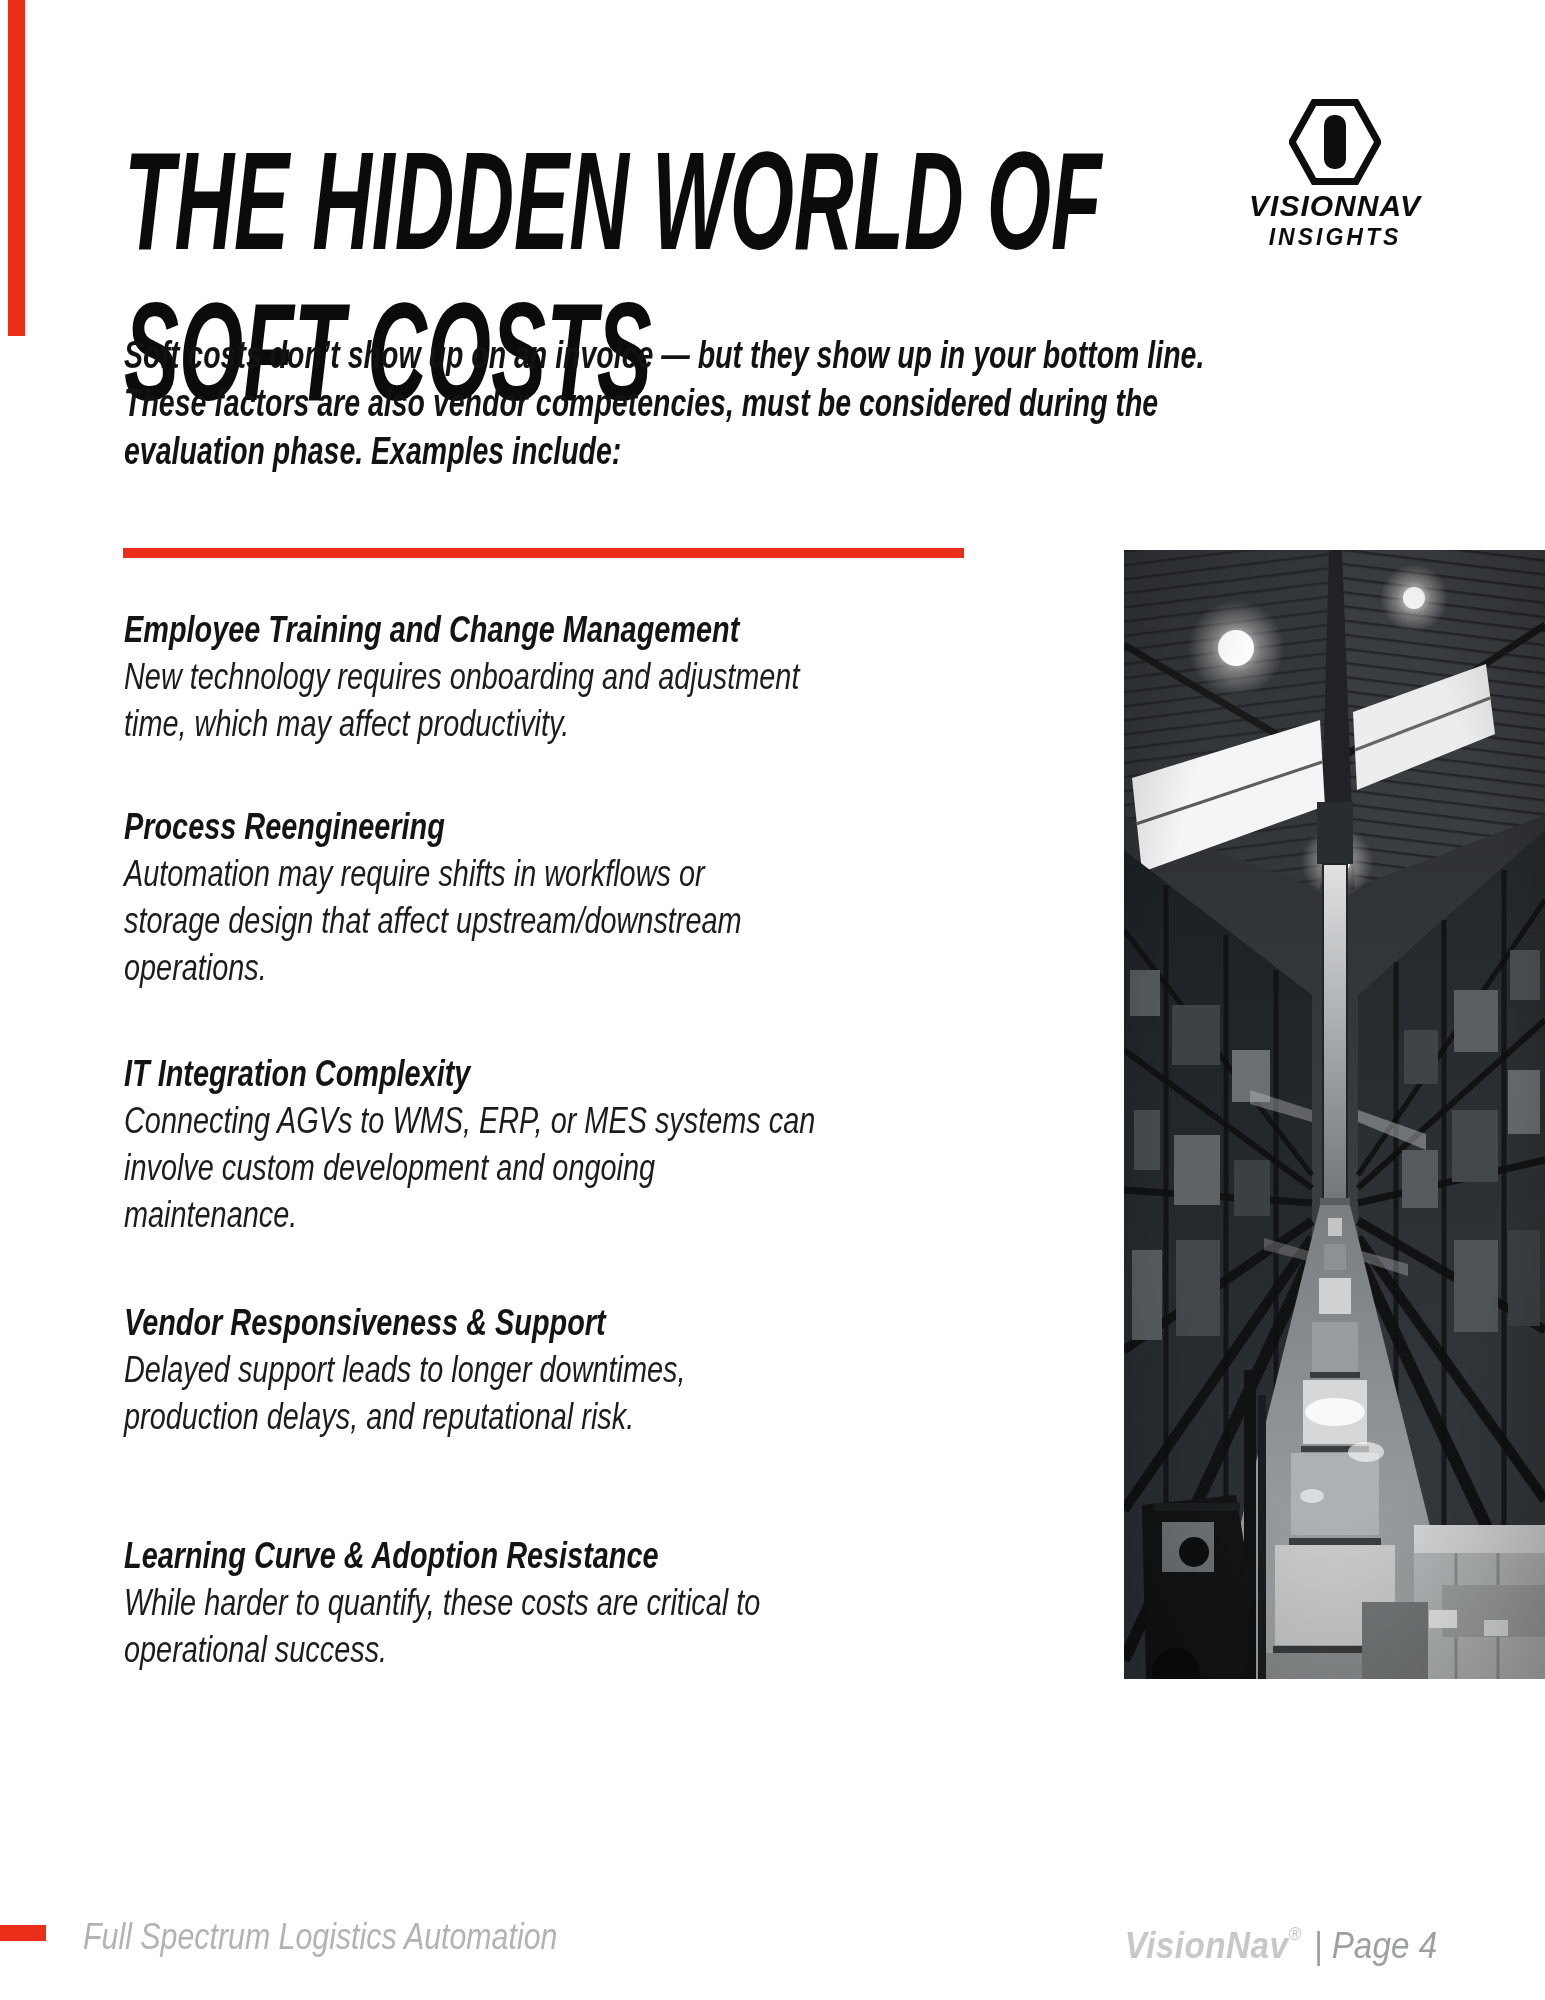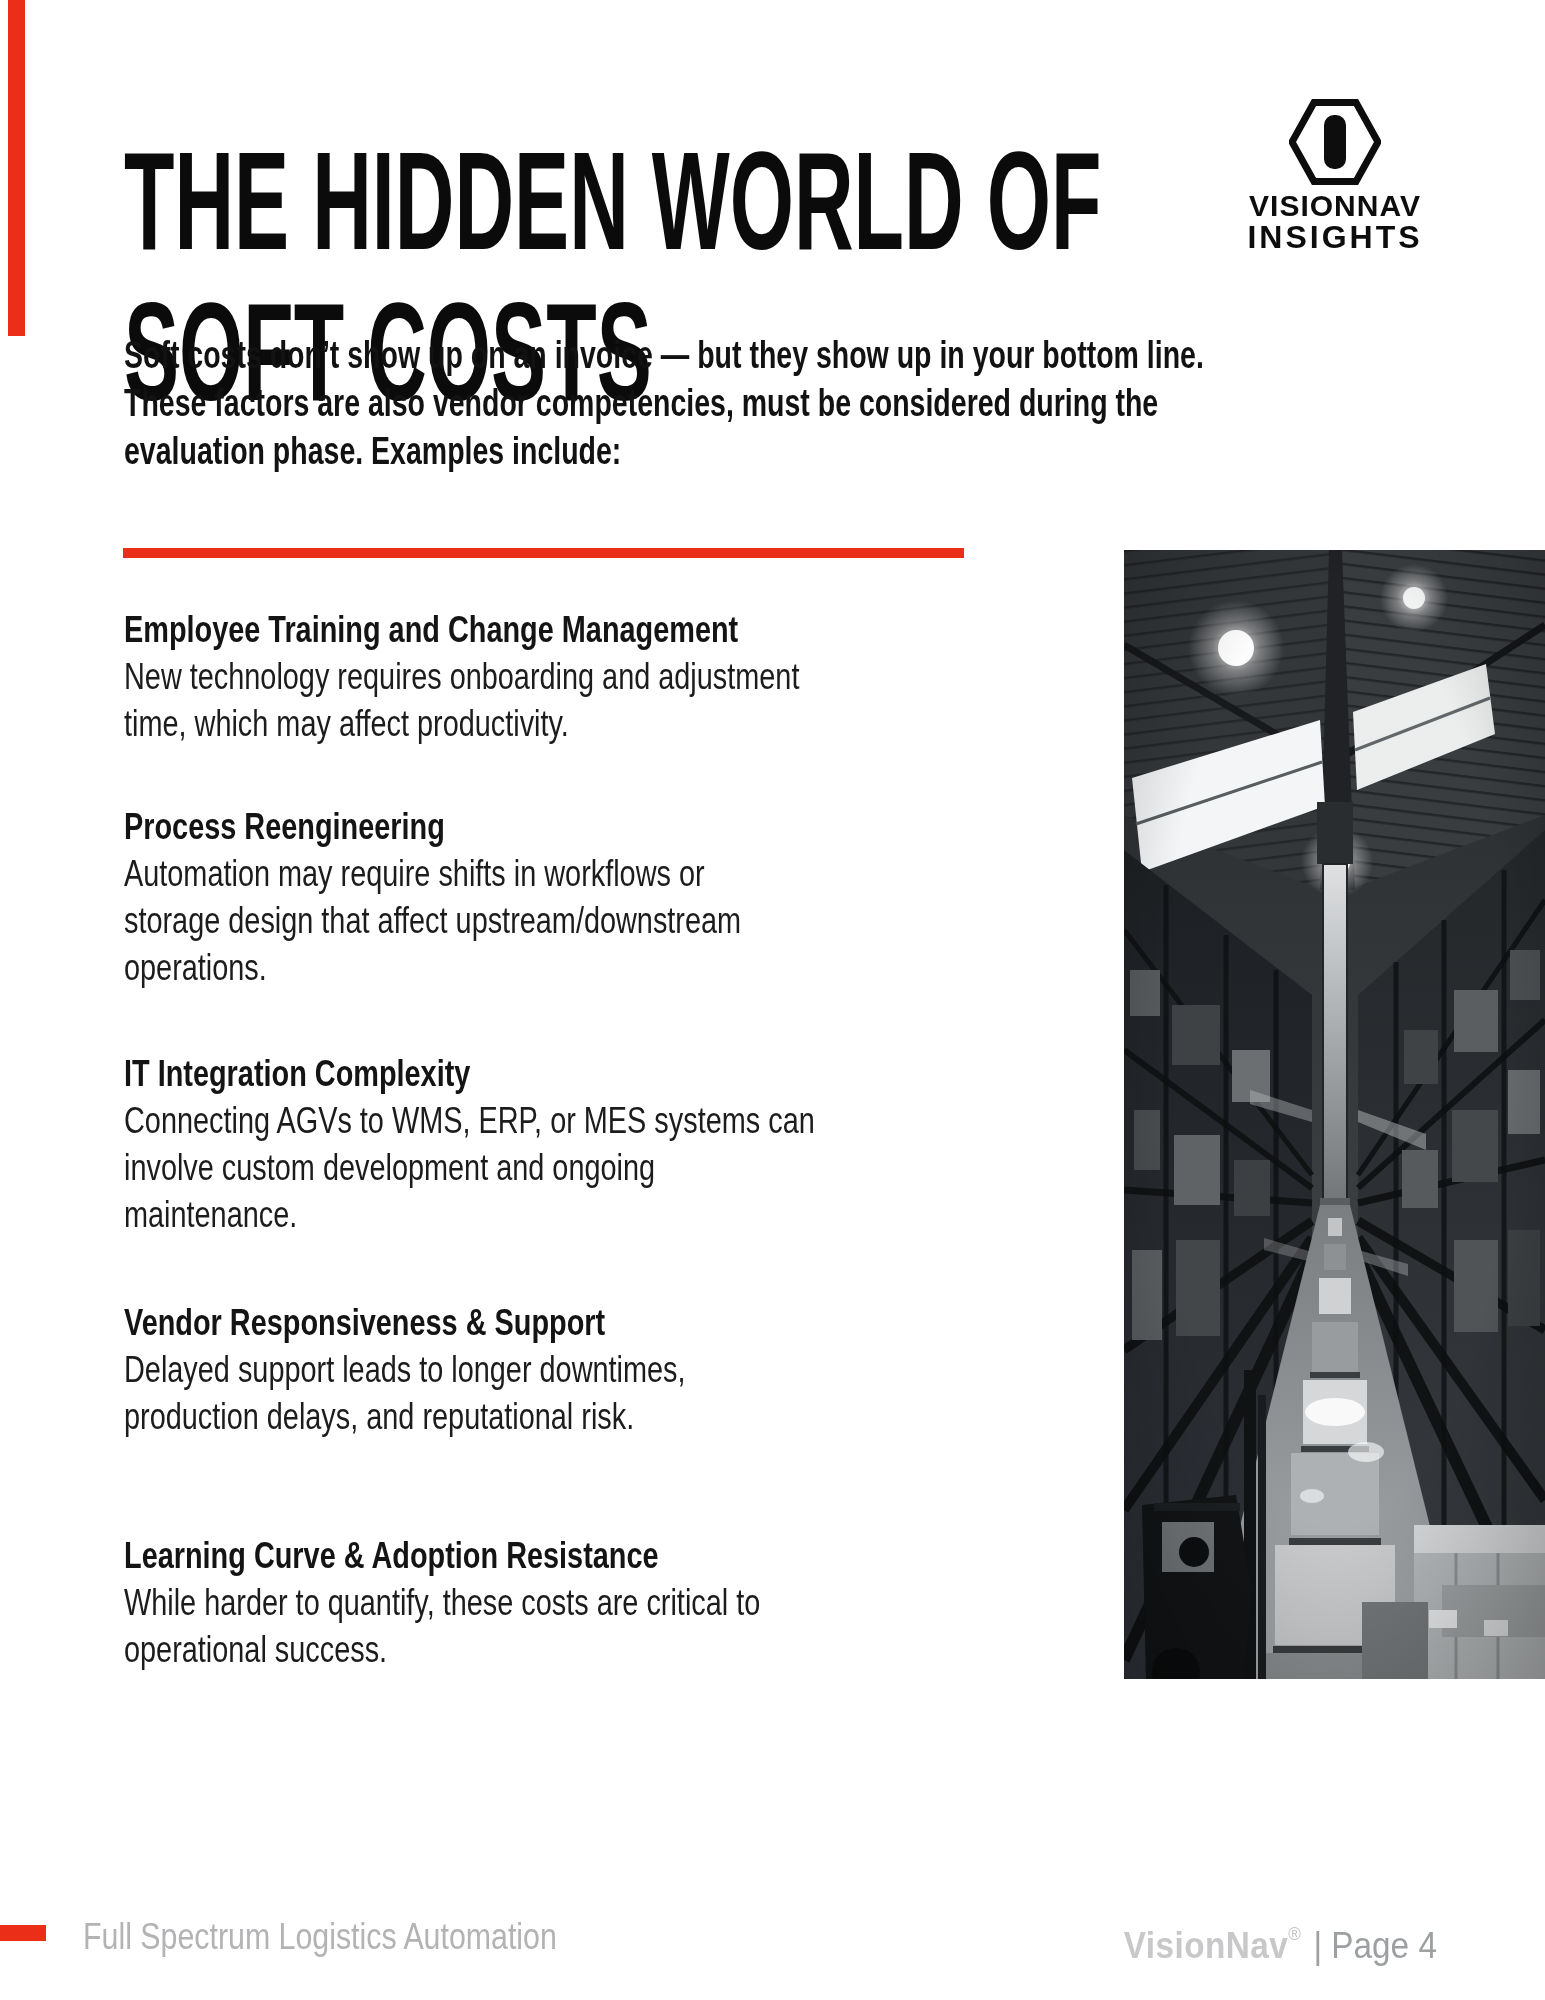--- a/index.html
+++ b/index.html
@@ -1,32 +1,32 @@
 <!DOCTYPE html>
 <html><head>
 <meta charset="utf-8">
 <style>
   html,body{margin:0;padding:0;}
   body{width:1545px;height:2000px;background:#ffffff;position:relative;overflow:hidden;
        font-family:"Liberation Sans",sans-serif;color:#141414;}
-  .page{position:absolute;inset:0;}
+  .page{position:absolute;inset:0;font-style:italic;}
 
   
   .top-accent{position:absolute;left:8px;top:0;width:17px;height:336px;background:#EA2E18;}
 
   
   .title{position:absolute;left:124px;top:125px;margin:0;font-size:140px;line-height:151px;
          font-weight:bold;color:#0b0b0b;letter-spacing:0;white-space:nowrap;
          transform:scaleX(0.59);transform-origin:left top;}
 
   
   .logo{position:absolute;left:1232px;top:98px;width:206px;text-align:center;color:#0d0d0d;}
   .logo svg{display:block;margin:0 auto;}
   .logo .brand{font-weight:bold;font-size:30px;letter-spacing:1px;margin-top:4px;line-height:32px;}
-  .logo .sub{font-weight:bold;font-size:32px;letter-spacing:3px;line-height:30px;}
+  .logo .sub{font-weight:bold;font-size:23px;letter-spacing:3px;line-height:30px;}
 
   
   .intro{position:absolute;left:124px;top:331px;margin:0;font-size:38px;line-height:48px;
          font-weight:bold;color:#121212;white-space:pre-line;width:1700px;
          transform:scaleX(0.75);transform-origin:left top;}
 
   .divider{position:absolute;left:123px;top:548px;width:841px;height:10px;background:#EA2E18;}
 
   
   .sections{position:absolute;left:124px;top:606px;width:1150px;font-size:37px;line-height:47px;

